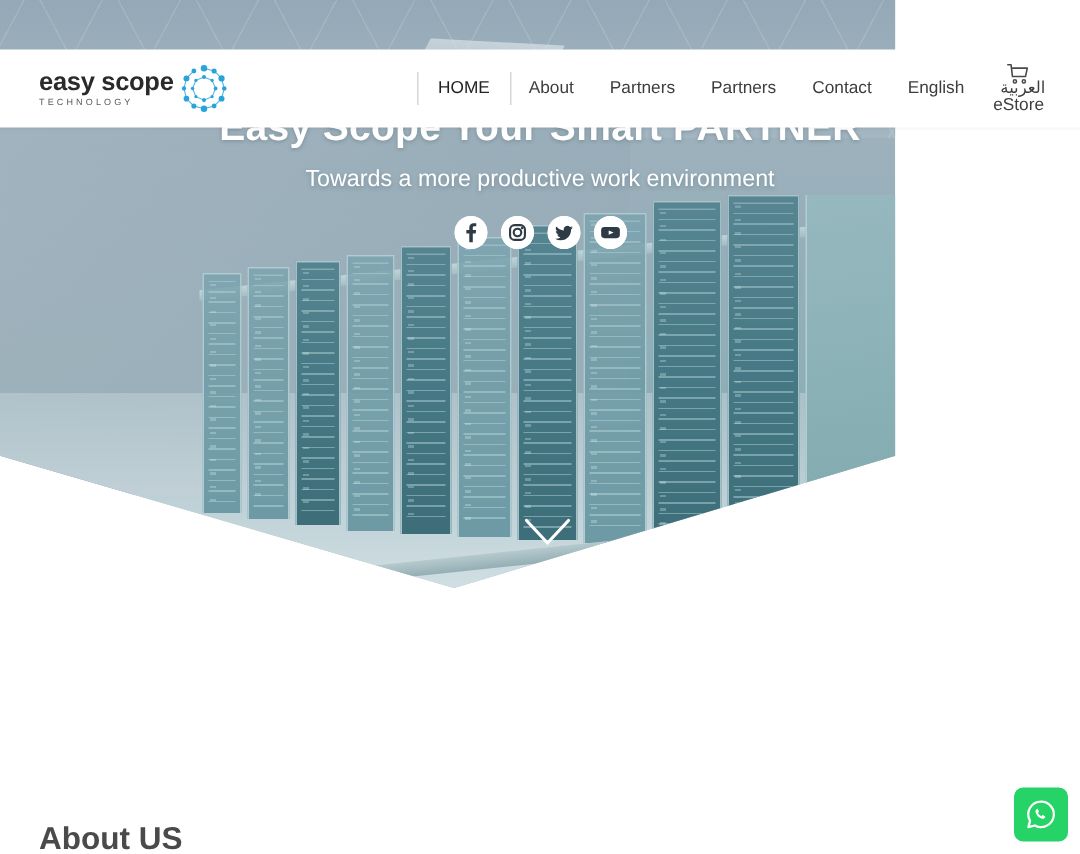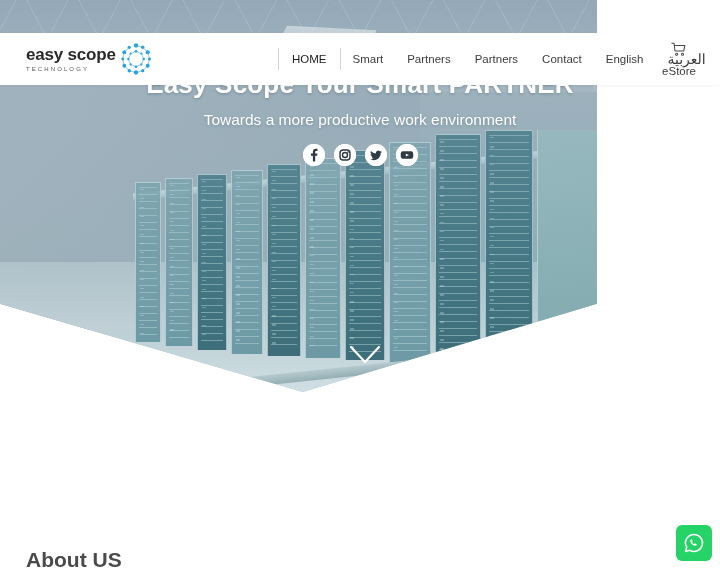--- a/index.html
+++ b/index.html
@@ -239,21 +239,21 @@
     white-space: nowrap;
     cursor: pointer;
   }
   .nav-item.home {
     font-size: 11.5px;
     color: #222222;
     border-left: 1px solid #d6d6d6;
     border-right: 1px solid #d6d6d6;
     padding: 0 13px;
   }
-  .nav-item.arabic { font-size: 14px; }
+  .nav-item.arabic { font-size: 11px; }
 
   .estore {
     position: absolute;
     right: 24px; top: 50%;
     transform: translateY(-50%);
     display: flex;
     align-items: center;
     gap: 7px;
     cursor: pointer;
     flex-direction: column;
@@ -439,21 +439,21 @@
         </g>
         <g stroke="#29a3dc" stroke-width="0.75" fill="none" opacity="0.85">
           <path d="M20 5 L27.5 7 L33 12.5 L35 20 L33 27.5 L27.5 33 L20 35 L12.5 33 L7 27.5 L5.2 20 L7 12.5 L12.5 7"></path>
           <path d="M20 11.5 L26 14 L28.6 20 L26 26 L20 28.6 L14 26 L11.5 20 L14 14 Z"></path>
         </g>
       </svg>
     </div>
 
     <div class="nav-links">
       <div class="nav-item home">HOME</div>
-      <div class="nav-item">Smart</div>
+      <div class="nav-item">About</div>
       <div class="nav-item">Partners</div>
       <div class="nav-item">Partners</div>
       <div class="nav-item">Contact</div>
       <div class="nav-item">English</div>
       <div class="nav-item arabic">العربية</div>
     </div>
 
     <div class="estore">
       <svg width="17" height="16" viewBox="0 0 20 18">
         <path d="M1 1.6h2.6l1.1 9.2h10.2l1.4-6.6H5.0" fill="none" stroke="#4a4a4a" stroke-width="1.25" stroke-linecap="round" stroke-linejoin="round"></path>

